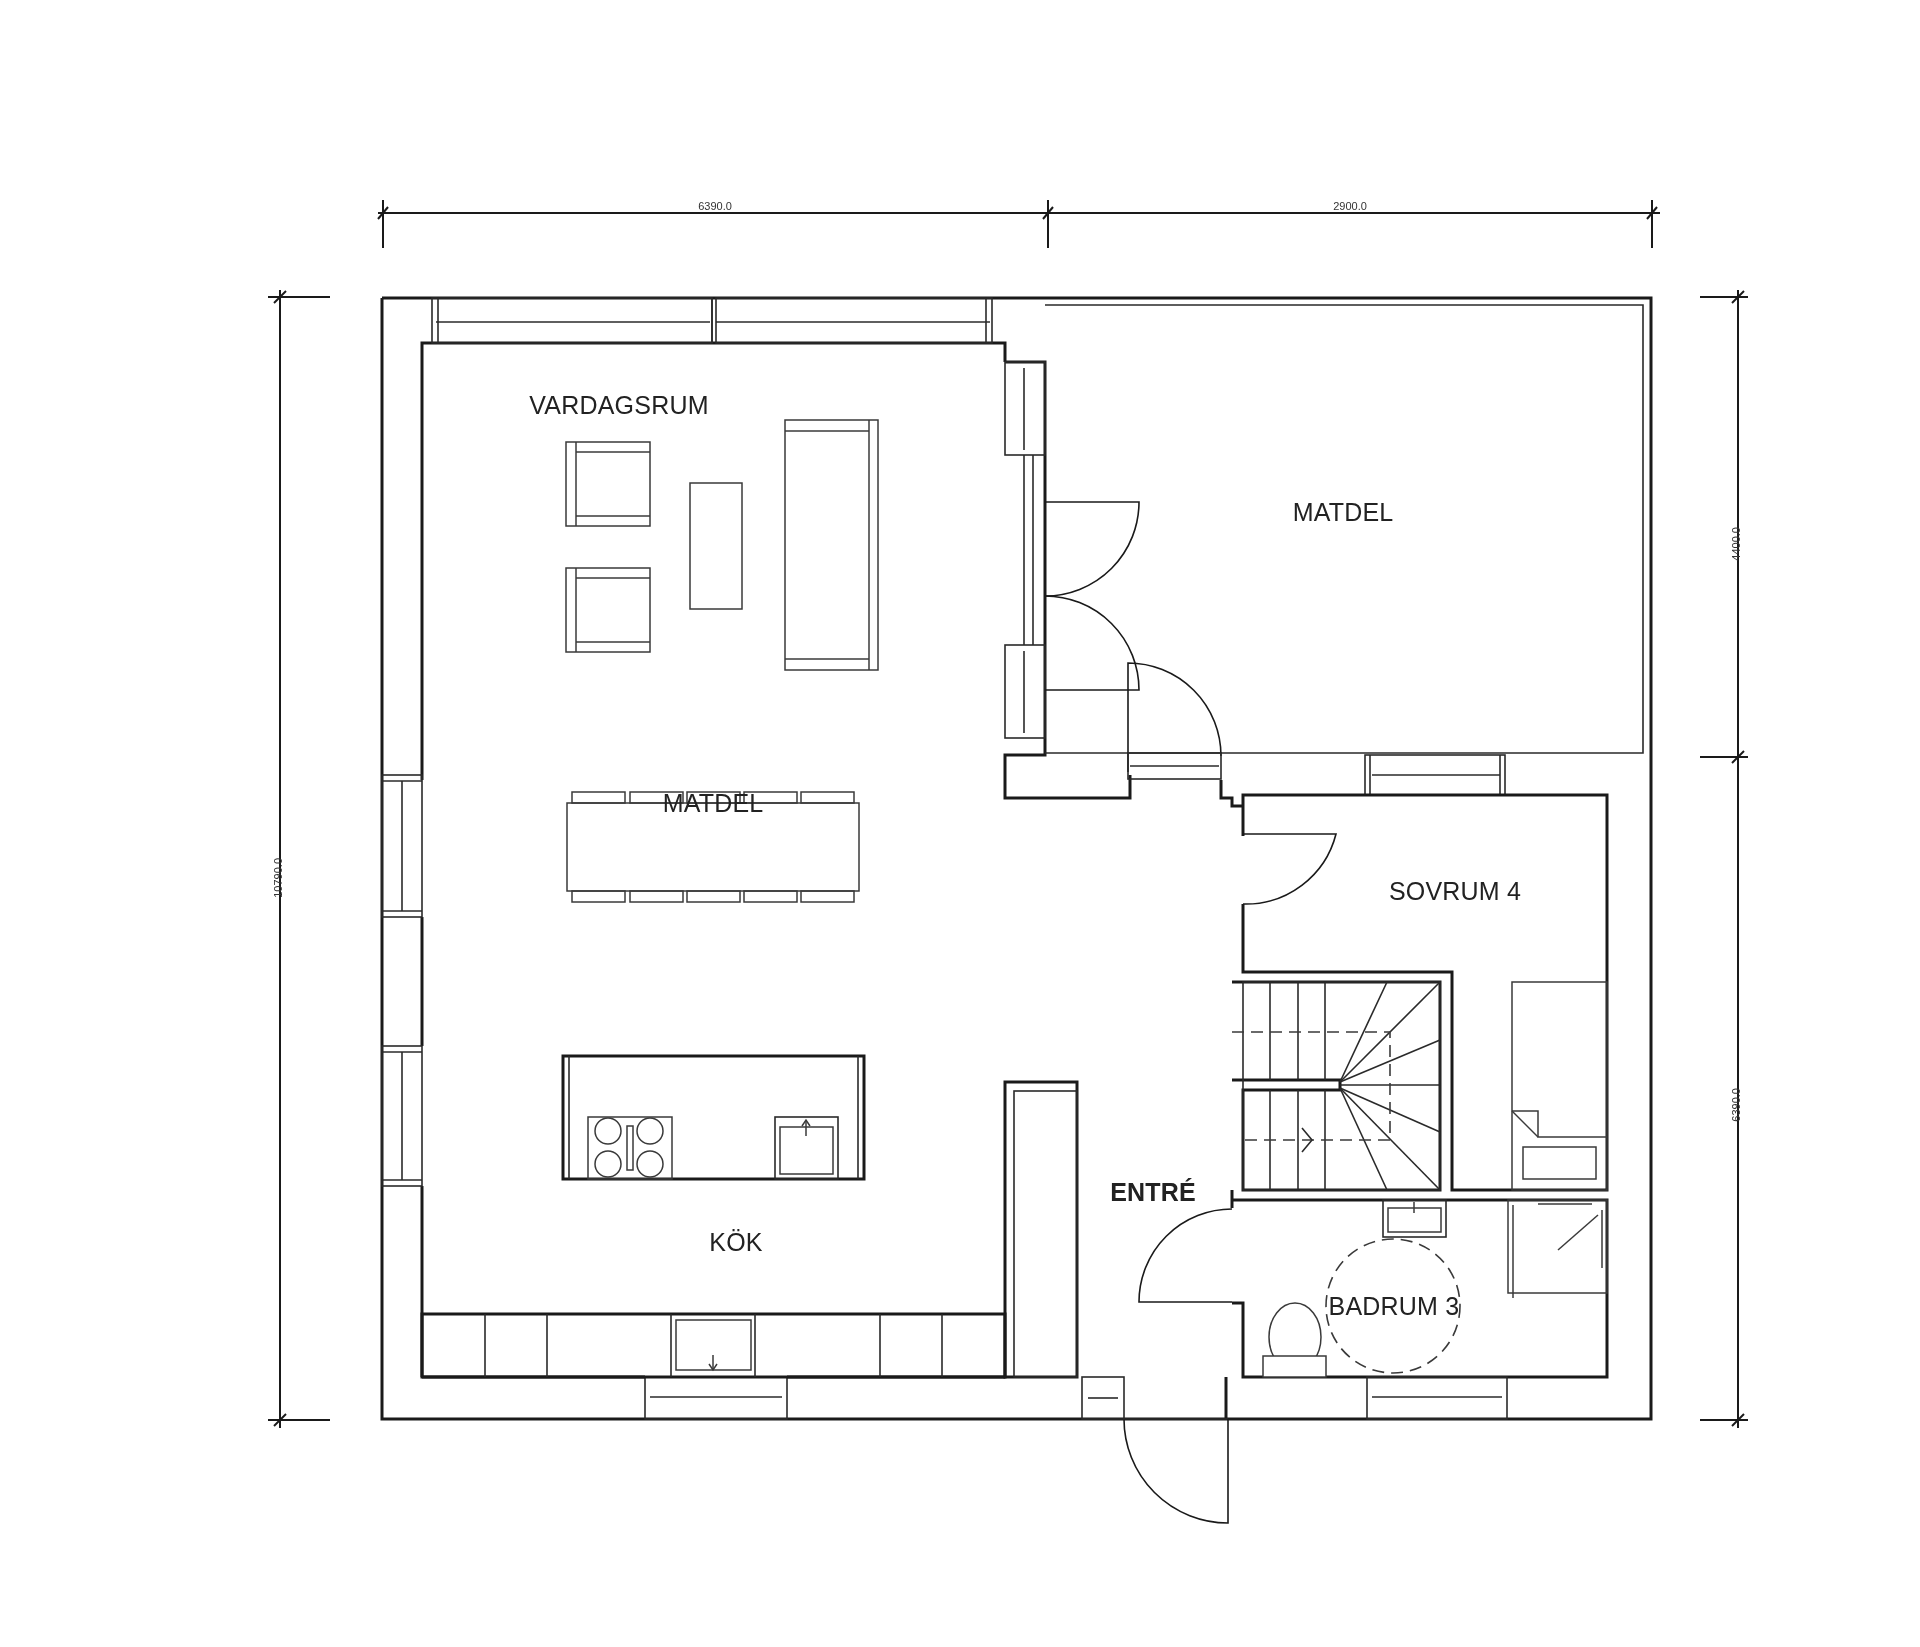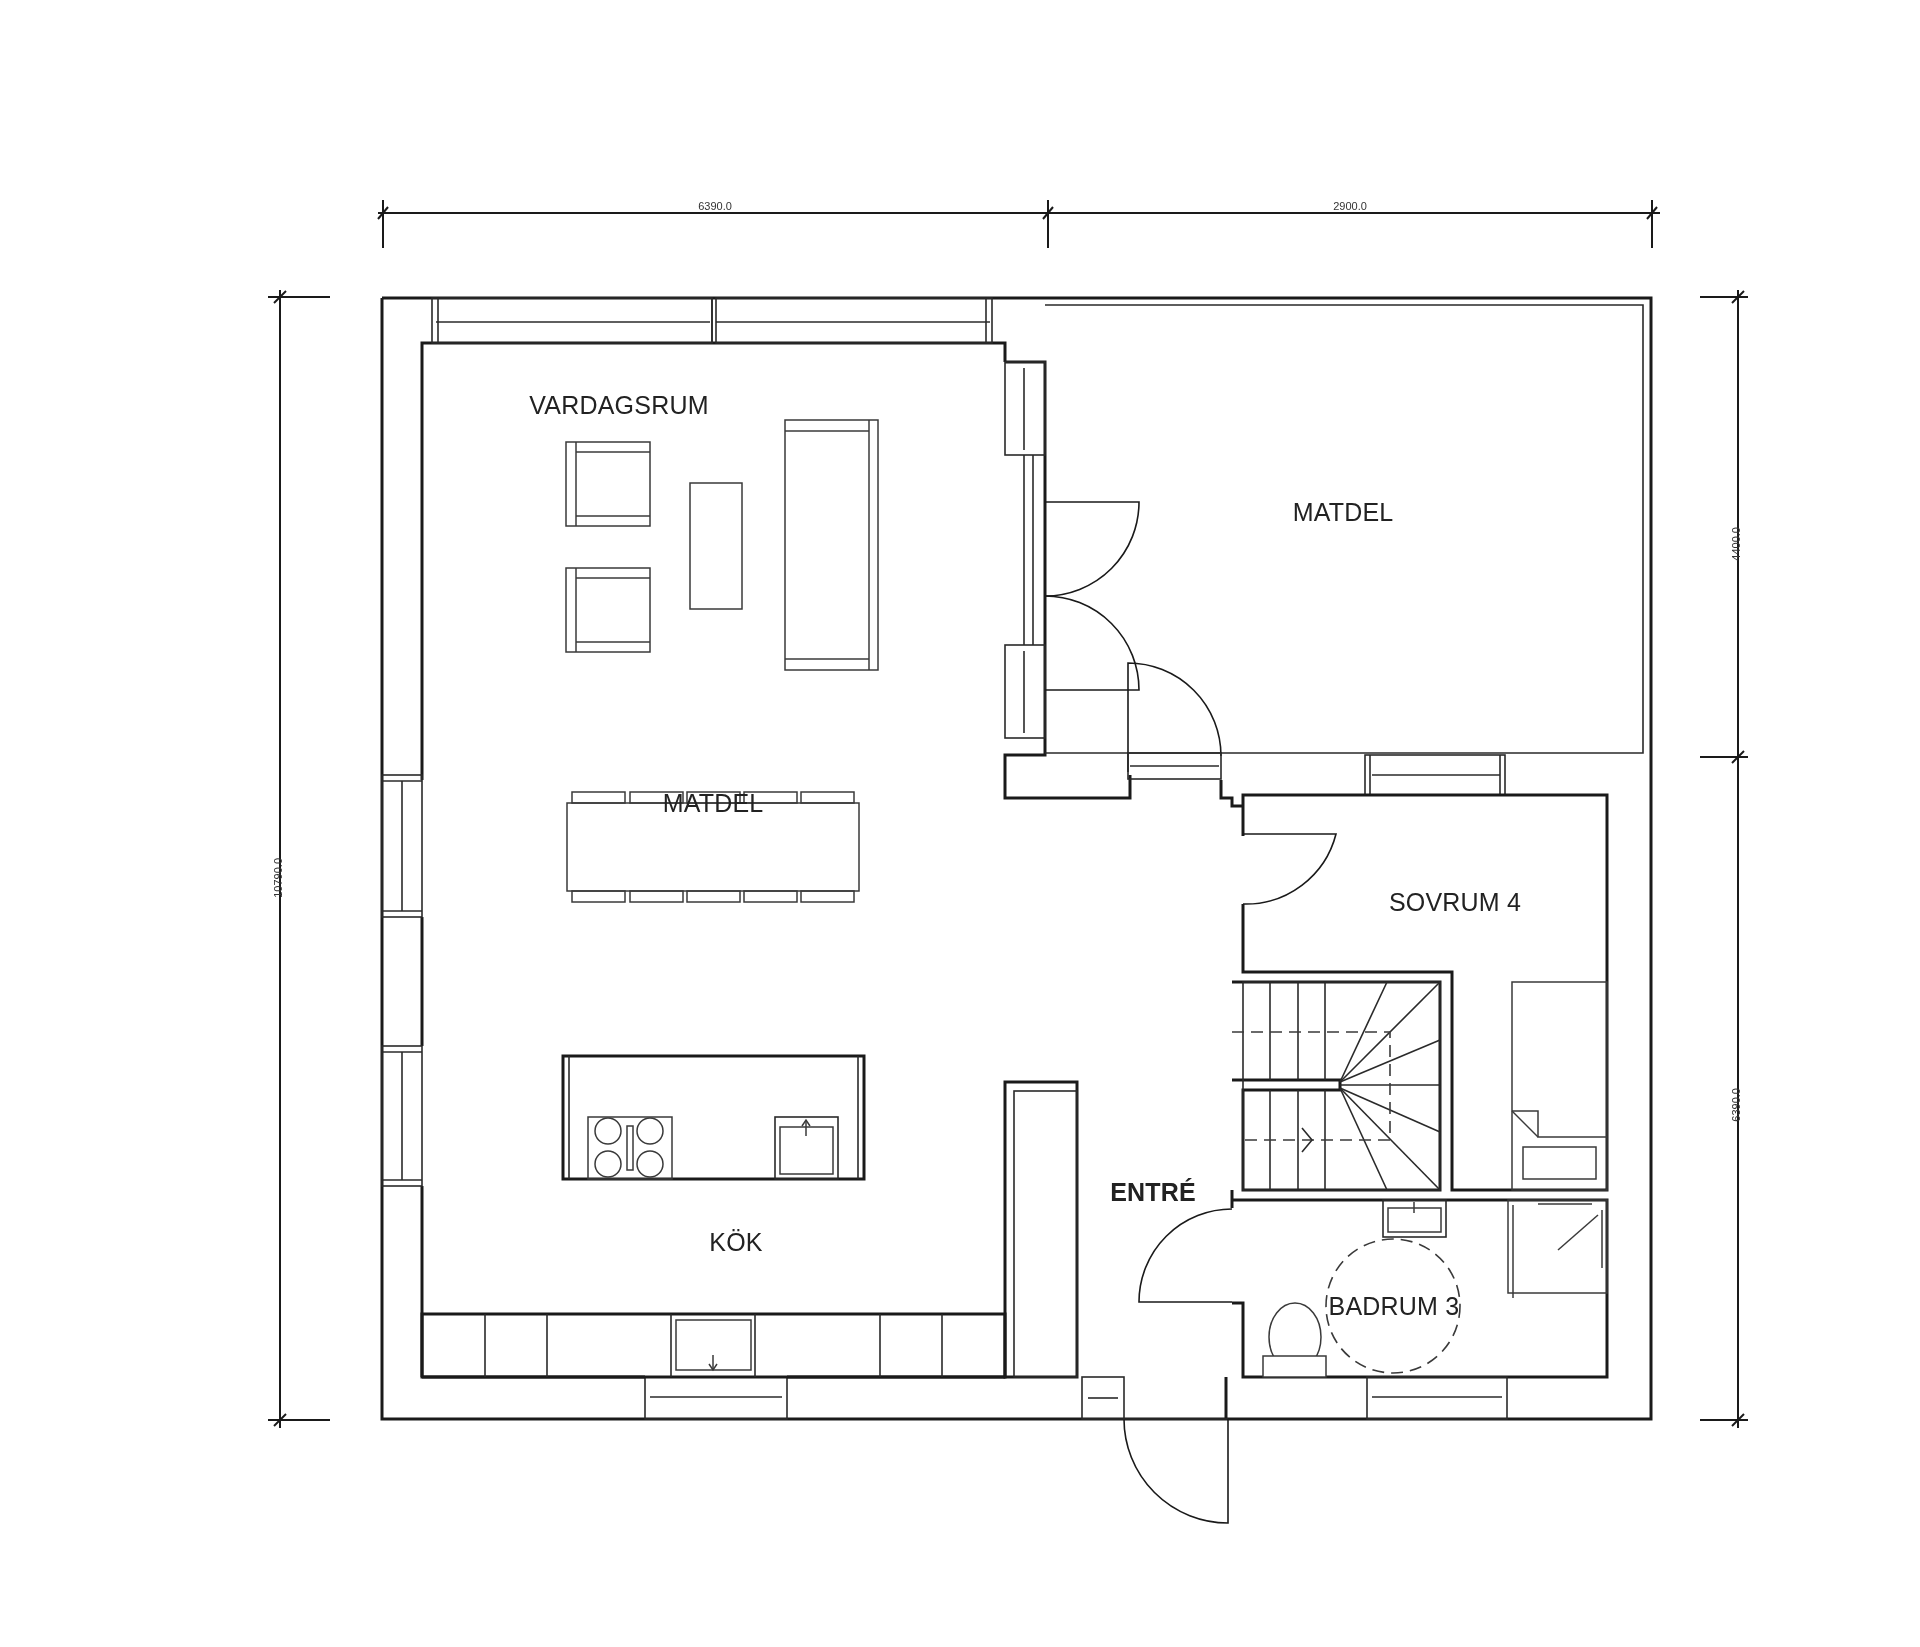--- a/index.html
+++ b/index.html
@@ -279,15 +279,15 @@
 <div class="dim-label" style="left:715px; top:212px;">6390.0</div>
 <div class="dim-label" style="left:1350px; top:212px;">2900.0</div>
 <div class="dim-label v" style="left:278px; top:858px;">10790.0</div>
 <div class="dim-label v" style="left:1736px; top:527px;">4400.0</div>
 <div class="dim-label v" style="left:1736px; top:1088px;">6390.0</div>
 
 <div class="room-label" style="left:619px; top:405px;">VARDAGSRUM</div>
 <div class="room-label" style="left:713px; top:803px;">MATDEL</div>
 <div class="room-label" style="left:736px; top:1242px;">KÖK</div>
 <div class="room-label" style="left:1343px; top:512px;">MATDEL</div>
-<div class="room-label" style="left:1455px; top:891px;margin-top:11px;">SOVRUM 4</div>
+<div class="room-label" style="left:1455px; top:891px;">SOVRUM 4</div>
 <div class="room-label" style="left:1153px; top:1192px;font-weight:bold;">ENTRÉ</div>
 <div class="room-label" style="left:1394px; top:1306px;">BADRUM 3</div>
 
 </body></html>

